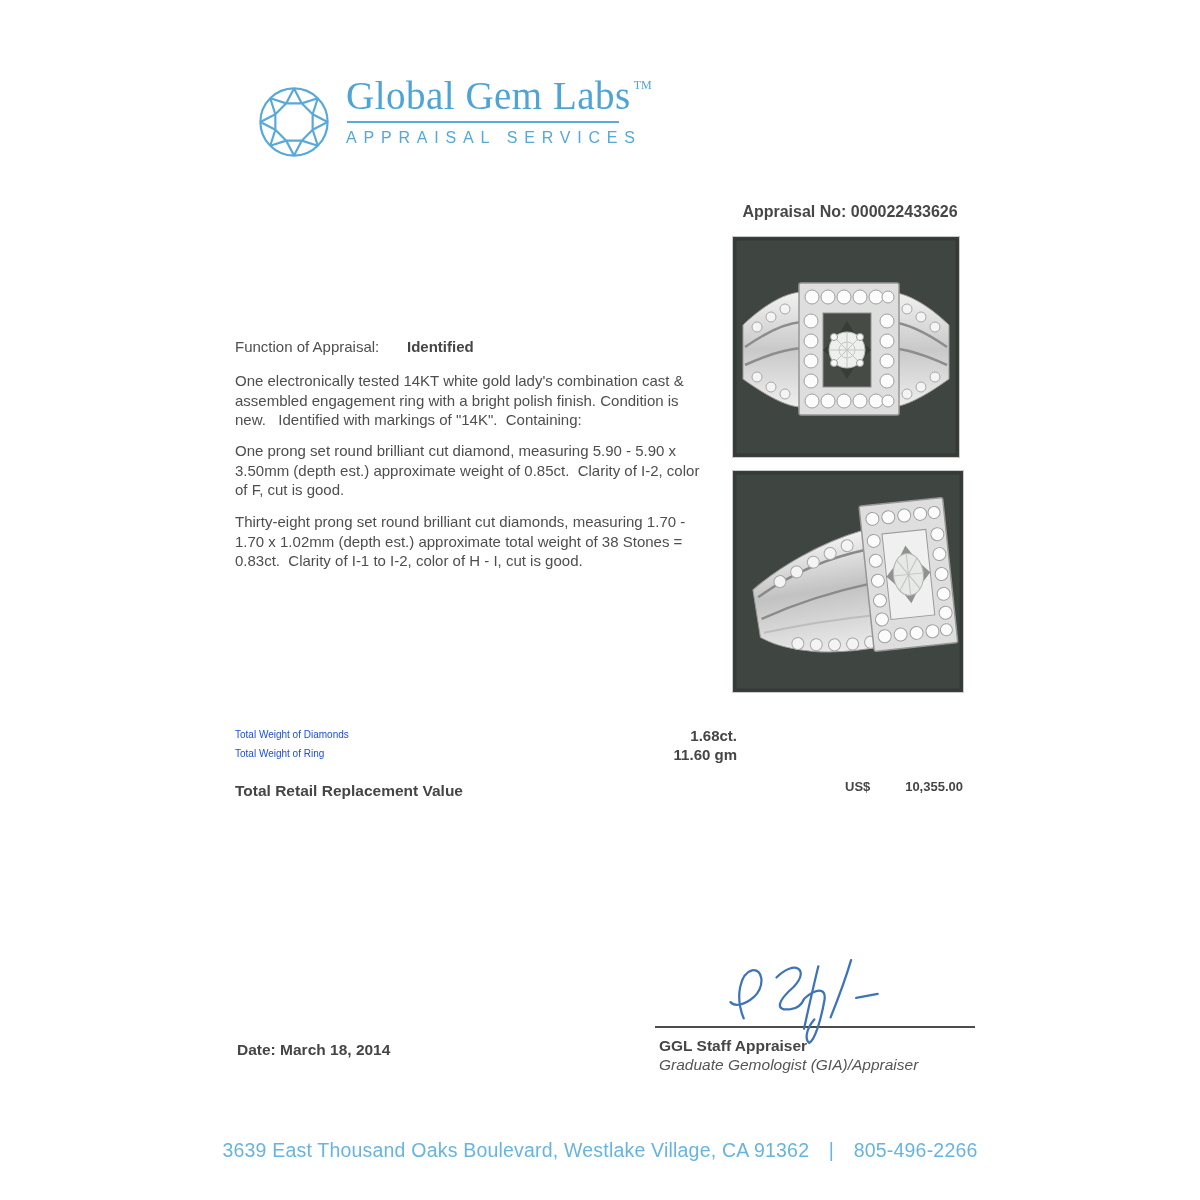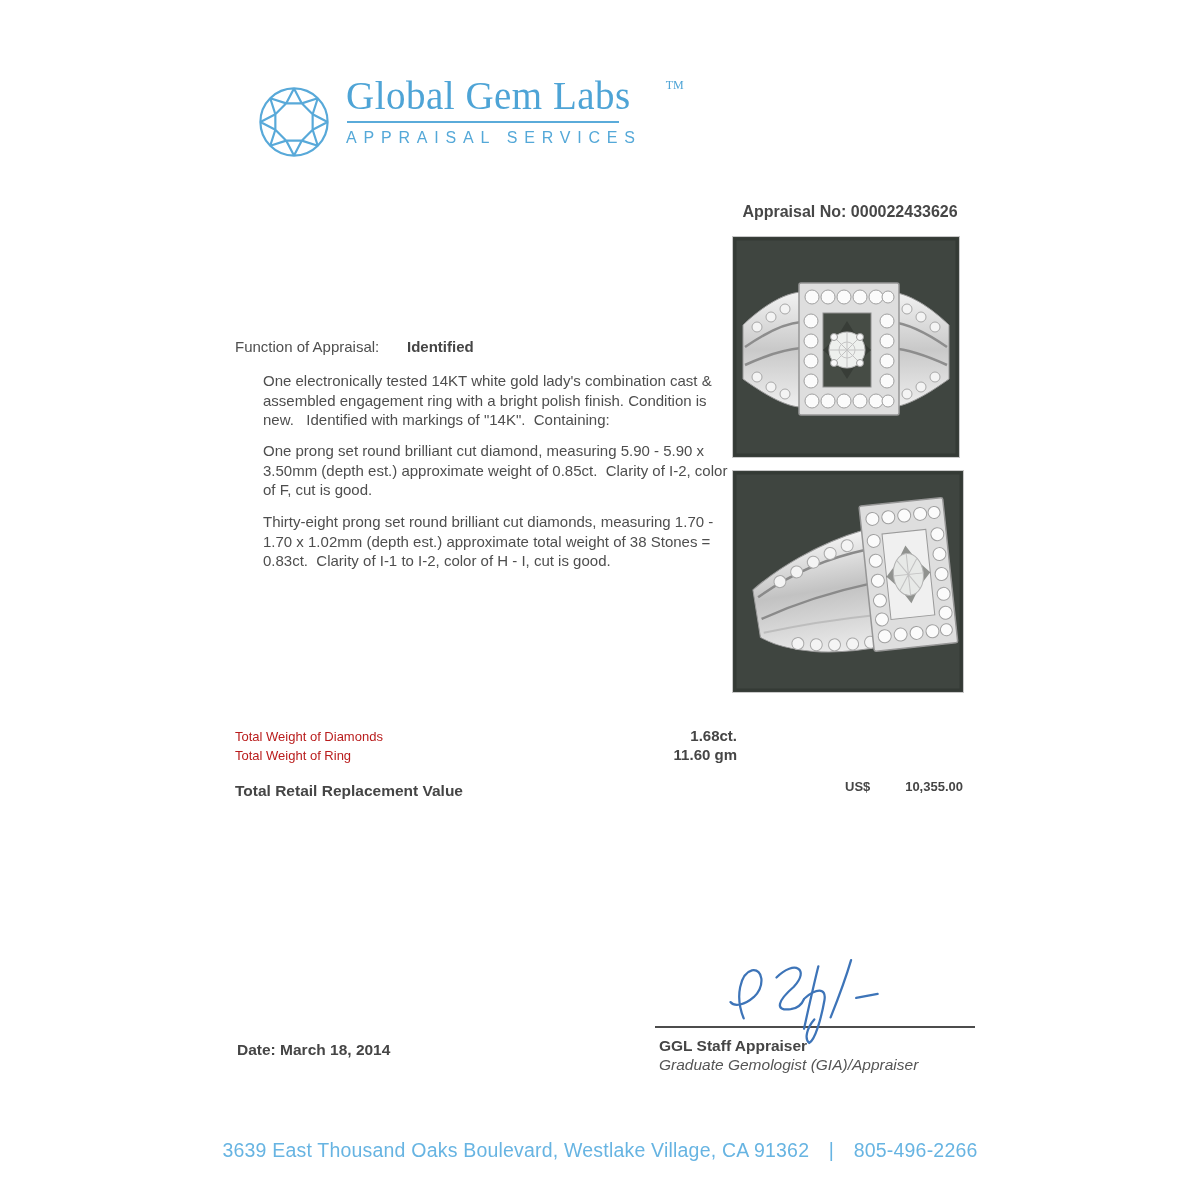--- a/index.html
+++ b/index.html
@@ -8,21 +8,21 @@
     width:1200px;height:1200px;
     background:#ffffff;
     font-family:"Liberation Sans", sans-serif;
     color:#4c4c4c;
     overflow:hidden;
   }
   
   #logo{position:absolute;left:252px;top:76px;display:flex;align-items:flex-start;}
   #logo-icon{width:84px;height:88px;margin-right:10px;margin-top:2px;}
   #logo-text{display:flex;flex-direction:column;}
-  .logo-name-row{display:flex;align-items:flex-start;gap:32px;}
+  .logo-name-row{display:flex;align-items:flex-start;}
   .logo-name{
     font-family:"Liberation Serif", serif;
     font-size:39px;line-height:40px;color:#4ea4d6;letter-spacing:0.5px;
   }
   .logo-tm{font-family:"Liberation Serif", serif;font-size:12px;color:#4ea4d6;margin-left:3px;margin-top:2px;}
   .logo-rule{height:0;border-top:2px solid #5aabda;width:272px;margin:5px 0 6px 1px;}
   .logo-tagline{
     font-size:16px;color:#54a8d8;letter-spacing:6.8px;font-weight:400;
   }
   
@@ -35,24 +35,23 @@
   #photo-top{left:733px;top:237px;width:226px;height:220px;}
   #photo-side{left:733px;top:471px;width:230px;height:221px;}
   
   .kv-row{position:absolute;left:235px;display:flex;font-size:15px;line-height:19px;}
   .kv-label{width:172px;color:#4f4f4f;}
   .kv-value{font-weight:bold;color:#454545;}
   .para{
     position:absolute;left:235px;width:465px;
     font-size:15px;line-height:19.5px;color:#4e4e4e;
     white-space:pre-wrap;
-    margin-left:28px;
-  }
-  
-  .tot-label{position:absolute;left:235px;font-size:13px;color:#b91c1c;}
+  }
+  
+  .tot-label{position:absolute;left:235px;font-size:10px;color:#1d4ed8;}
   .tot-value{position:absolute;left:600px;width:137px;text-align:right;font-weight:bold;font-size:15px;color:#454545;}
   .tot-final-label{position:absolute;left:235px;font-size:15.5px;font-weight:bold;color:#454545;}
   .tot-final-value{
     position:absolute;left:845px;width:118px;display:flex;justify-content:space-between;
     font-weight:bold;font-size:13px;color:#454545;
   }
   
   #sig-line{position:absolute;left:655px;top:1026px;width:320px;border-top:2px solid #4c4c4c;}
   #signature-svg{position:absolute;left:712px;top:953px;width:180px;height:92px;}
   #signer-title{position:absolute;left:659px;top:1037px;font-size:15.5px;font-weight:bold;color:#454545;}

